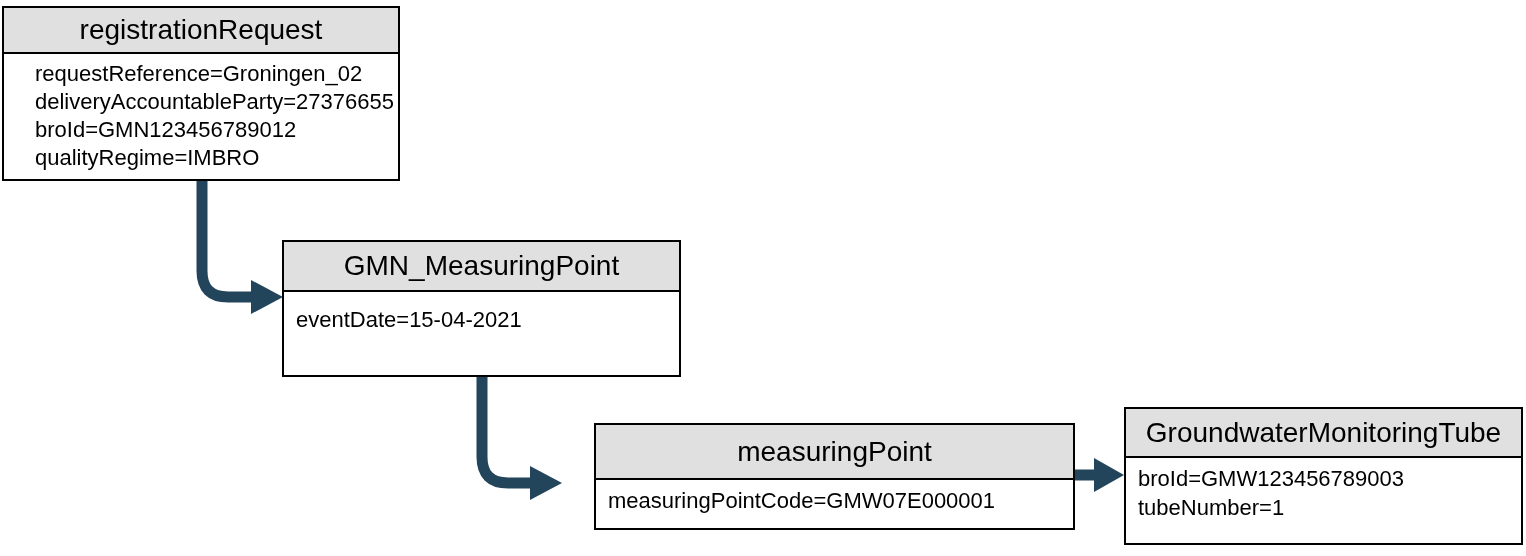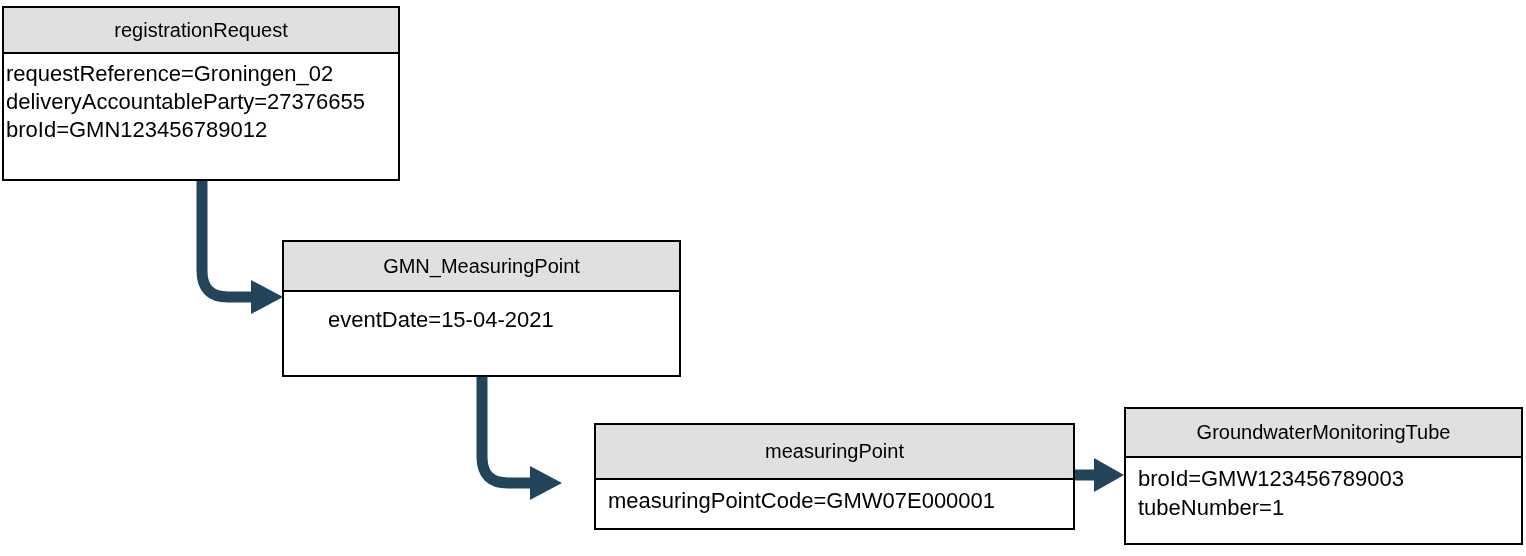--- a/index.html
+++ b/index.html
@@ -39,40 +39,40 @@
     border: 2px solid var(--node-border, #000000);
     background: var(--node-body-fill, #ffffff);
   }
   .node-header {
     box-sizing: border-box;
     background: var(--node-header-fill, #e0e0e0);
     border-bottom: 2px solid var(--node-border, #000000);
     display: flex;
     align-items: center;
     justify-content: center;
-    font-size: 20px;
+    font-size: 28px;
     white-space: nowrap;
     overflow: hidden;
   }
   .node-body {
     box-sizing: border-box;
     font-size: 22px;
     overflow: hidden;
   }
   .attr-line {
     white-space: nowrap;
   }
   
   .node-1 { left: 2px;    top: 6px;   width: 398px; height: 175px; }
   .node-1 .node-header { height: 46px; }
-  .node-1 .node-body   { padding: 6px 0 0 2px; line-height: 28px; }
+  .node-1 .node-body   { padding: 6px 0 0 2px; line-height: 28px; margin-left: 29px; }
 
   .node-2 { left: 282px;  top: 240px; width: 399px; height: 137px; }
   .node-2 .node-header { height: 50px; }
-  .node-2 .node-body   { padding: 14px 0 0 12px; line-height: 28px; margin-left: 32px; }
+  .node-2 .node-body   { padding: 14px 0 0 12px; line-height: 28px; }
 
   .node-3 { left: 594px;  top: 423px; width: 481px; height: 107px; }
   .node-3 .node-header { height: 55px; }
   .node-3 .node-body   { padding: 7px 0 0 12px; line-height: 28px; }
 
   .node-4 { left: 1124px; top: 407px; width: 399px; height: 138px; }
   .node-4 .node-header { height: 49px; }
   .node-4 .node-body   { padding: 6px 0 0 12px; line-height: 29px; }
 </style>
 </head>
@@ -94,20 +94,21 @@
       <polygon class="edge-head" points="1094,458 1124,475 1094,492"></polygon>
     </g>
   </svg>
 
   <div class="node node-1">
     <div class="node-header">registrationRequest</div>
     <div class="node-body">
       <div class="attr-line">requestReference=Groningen_02</div>
       <div class="attr-line">deliveryAccountableParty=27376655</div>
       <div class="attr-line">broId=GMN123456789012</div>
+      <div class="attr-line">qualityRegime=IMBRO</div>
     </div>
   </div>
 
   <div class="node node-2">
     <div class="node-header">GMN_MeasuringPoint</div>
     <div class="node-body">
       <div class="attr-line">eventDate=15-04-2021</div>
     </div>
   </div>
 

